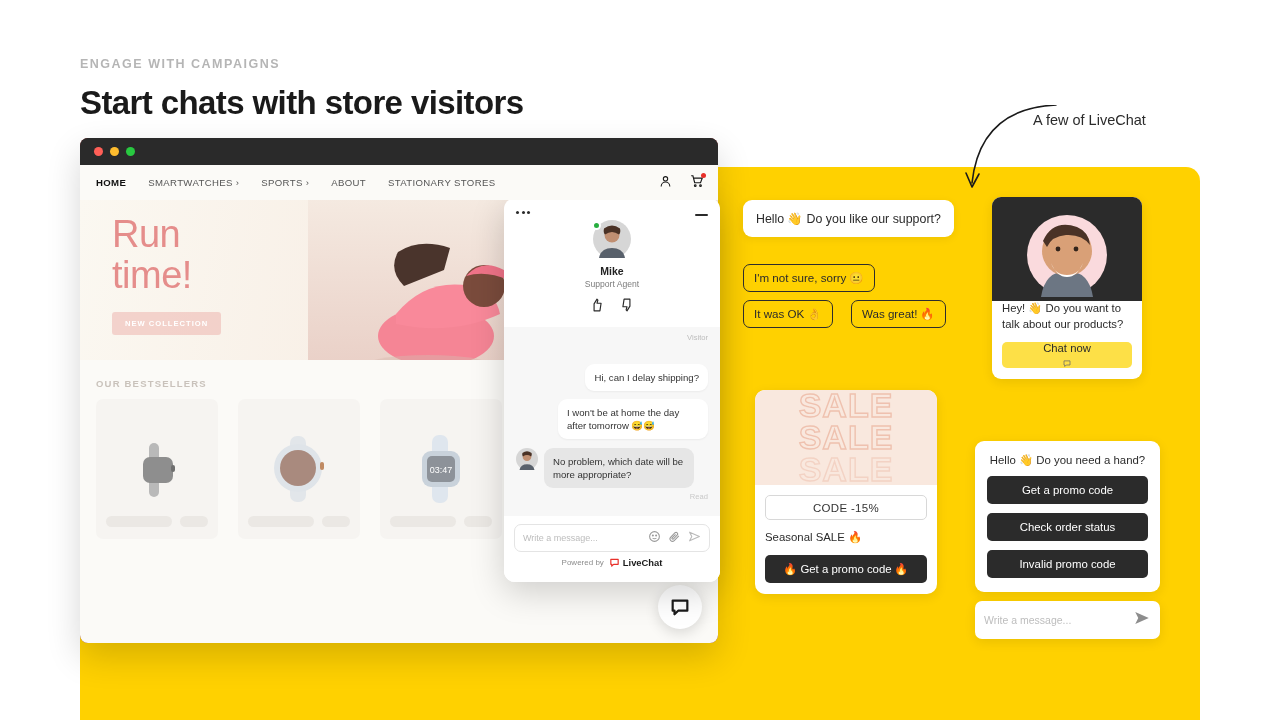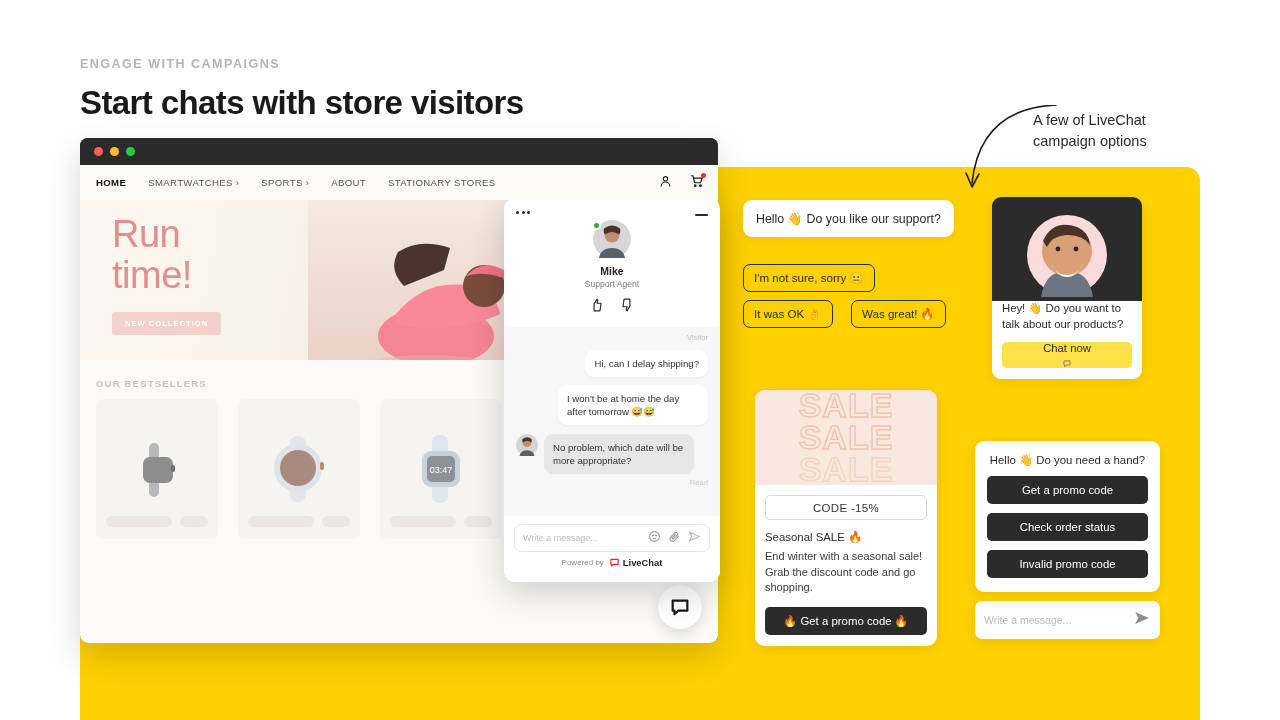--- a/index.html
+++ b/index.html
@@ -118,21 +118,21 @@
   .cw-ava { width: 38px; height: 38px; border-radius: 50%; margin: 0 auto; position: relative; }
   .cw-online {
     position:absolute; left: -1px; top: 1px; width: 9px; height:9px; border-radius:50%;
     background:#27ae3f; border:2px solid #fff;
   }
   .cw-name { font-size: 10.5px; font-weight:700; color:#222; margin-top:7px; }
   .cw-role { font-size: 8.6px; color:#7c7c7c; margin-top:2px; }
   .cw-rate { display:flex; justify-content:center; gap: 16px; margin-top: 9px; font-size: 13px; color:#2a2a2a; }
 
   .cw-msgs { flex:1; background:#f7f7f7; padding: 6px 12px 0 12px; position:relative; }
-  .cw-visitor-label { text-align:right; font-size: 7.6px; color:#bdbdbd; margin-bottom: 8px; }
+  .cw-visitor-label { text-align:right; font-size: 7.6px; color:#bdbdbd; margin-bottom: 22px; }
   .bub { border-radius: 9px; padding: 7px 9px; font-size: 9.6px; line-height: 13px; max-width: 150px; }
   .bub.v { background:#fff; color:#333; margin-left:auto; box-shadow: 0 1px 2px rgba(0,0,0,.05); width: max-content; }
   .bub.a { background:#e6e6e6; color:#333; }
   .row-a { display:flex; gap:6px; align-items:flex-start; margin-top: 9px; }
   .mini-ava { width: 22px; height:22px; border-radius:50%; flex: 0 0 22px; }
   .cw-read { text-align:right; font-size:7.6px; color:#c9c9c9; margin-top:4px; }
 
   .cw-input-wrap { background:#fff; padding: 8px 10px 6px 10px; }
   .cw-input {
     border:1px solid #e4e4e4; border-radius: 7px; height: 28px;
@@ -214,21 +214,20 @@
 
 <div id="stage">
 
   <div class="eyebrow">ENGAGE WITH CAMPAIGNS</div>
   <div class="headline">Start chats with store visitors</div>
 
   <div class="yellow-panel"></div>
 
   <div class="annot-text">
     <div>A few of LiveChat</div>
-    <div>campaign options</div>
   </div>
   <svg class="annot-arrow" viewBox="0 0 130 90">
     <path d="M104 0 C 60 2, 26 22, 20 78" fill="none" stroke="#1a1a1a" stroke-width="1.6" stroke-linecap="round"></path>
     <path d="M14 68 L20 82 L27 69" fill="none" stroke="#1a1a1a" stroke-width="1.6" stroke-linecap="round" stroke-linejoin="round"></path>
   </svg>
 
   <div class="browser">
     <div class="browser-bar">
       <span class="dot r"></span>
       <span class="dot y"></span>
@@ -450,21 +449,20 @@
 
   <div class="promo">
     <div class="promo-img">
       <div class="sale-word" style="top:-4px">SALE</div>
       <div class="sale-word" style="top:28px">SALE</div>
       <div class="sale-word" style="top:60px; opacity:.55">SALE</div>
     </div>
     <div class="promo-body">
       <div class="code-box">CODE -15%</div>
       <div class="promo-h">Seasonal SALE 🔥</div>
-      <div class="promo-p">End winter with a seasonal sale! Grab the discount code and go shopping.</div>
       <div class="promo-btn">🔥 Get a promo code 🔥</div>
     </div>
   </div>
 
   <div class="agentcard">
     <div class="ac-photo">
       <svg width="96" height="96" viewBox="0 0 96 96">
         <circle cx="48" cy="50" r="40" fill="#fadadd"></circle>
         <path d="M22 92q4-26 26-26t26 26z" fill="#6c7683"></path>
         <circle cx="48" cy="46" r="25" fill="#d9a077"></circle>

